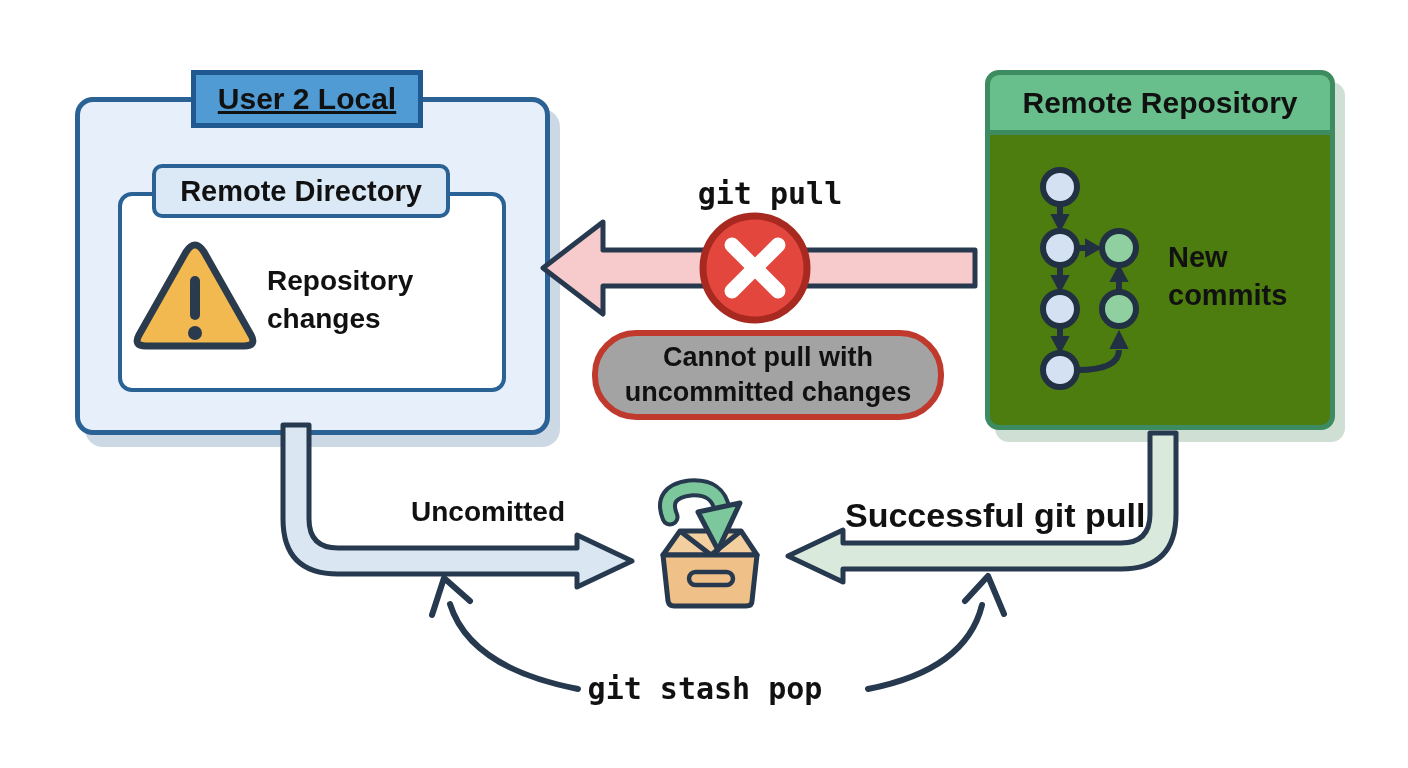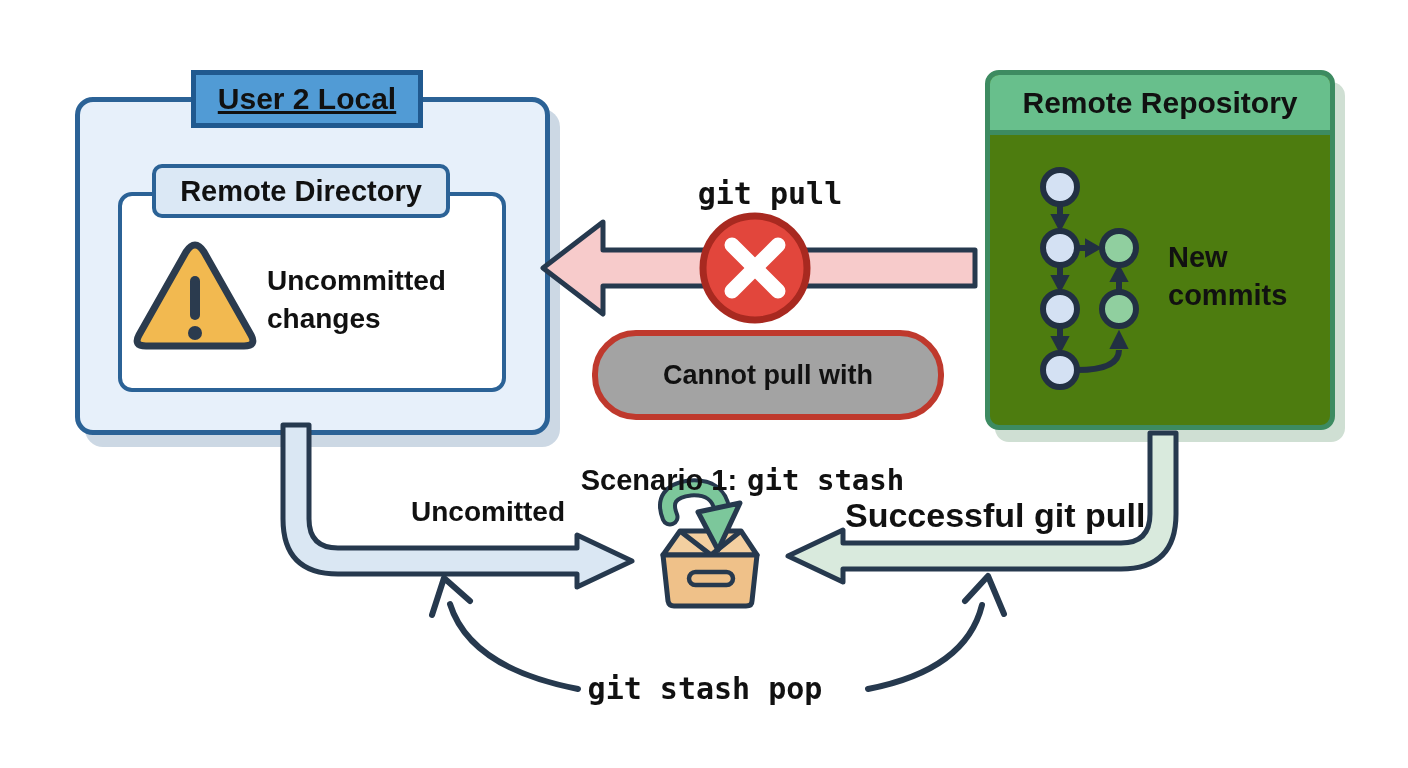--- a/index.html
+++ b/index.html
@@ -131,36 +131,34 @@
   </svg>
 
   <div class="abs local-tab">
     <span>User 2 Local</span>
   </div>
   <div class="abs wd-tab">
     <span>Remote Directory</span>
   </div>
 
   <div class="abs warn-text">
-    <div>Uncommitted</div>
+    <div>Repository</div>
     <div>changes</div>
   </div>
 
   <div class="abs gitpull-label mono">git pull</div>
 
   <div class="abs error-pill">
     <div>Cannot pull with</div>
+    <div>uncommitted changes</div>
   </div>
 
   <div class="abs newcommits-text">
     <div>New</div>
     <div>commits</div>
   </div>
 
-  <div class="abs scenario-label">
-    <span>Scenario 1:</span><span class="mono">git stash</span>
-  </div>
 
   <div class="abs flow-label-left">Uncomitted</div>
   <div class="abs flow-label-right">Successful git pull</div>
   <div class="abs stashpop-label mono">git stash pop</div>
 
 </div>
 
 </body></html>

